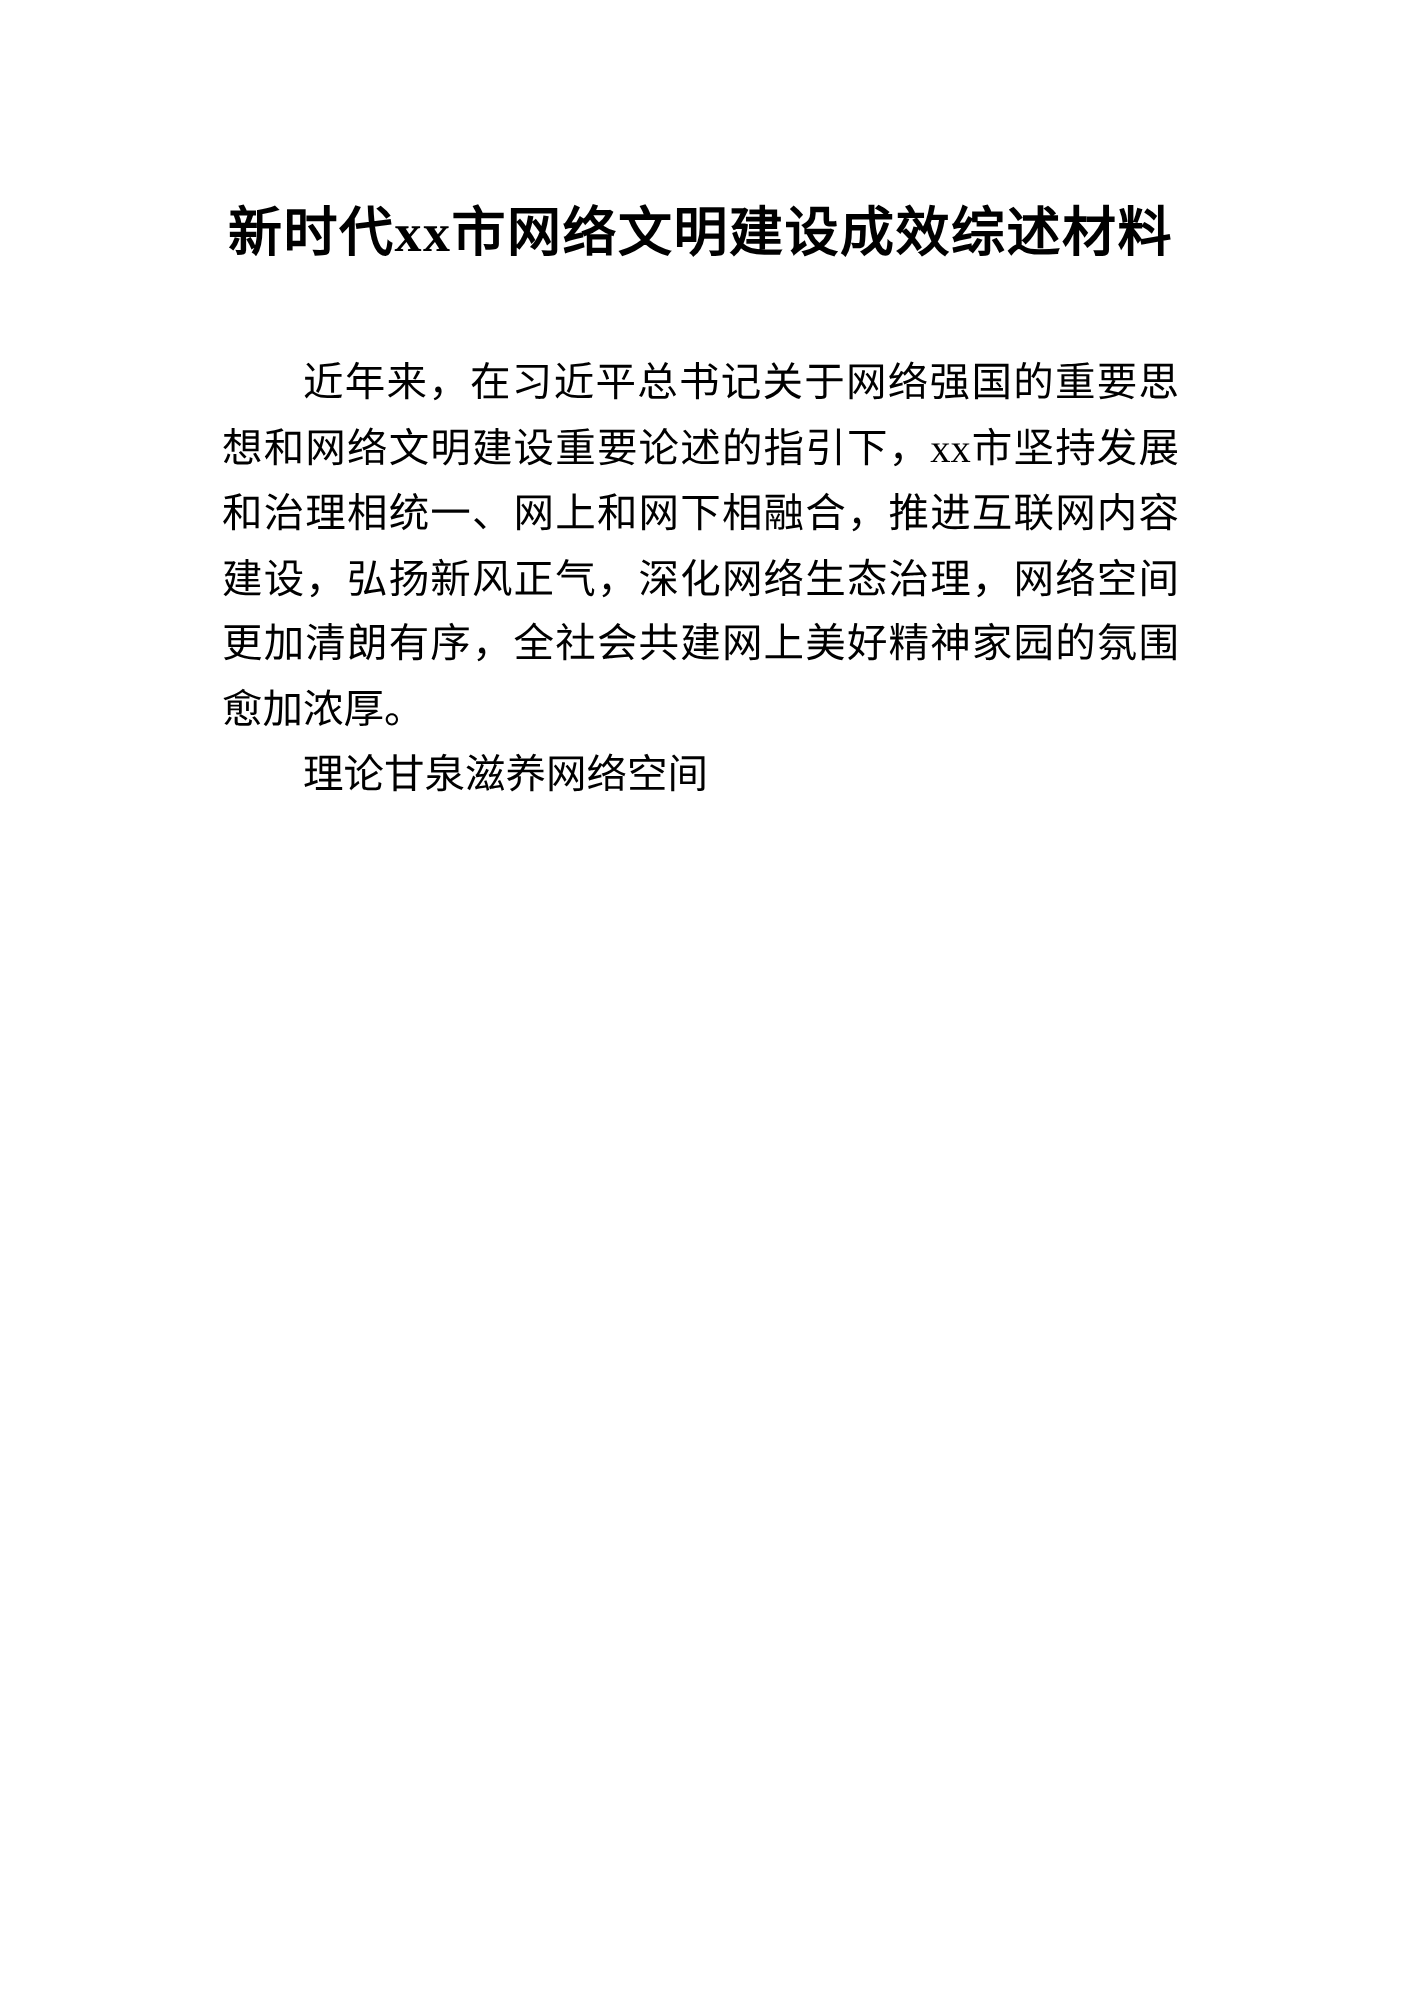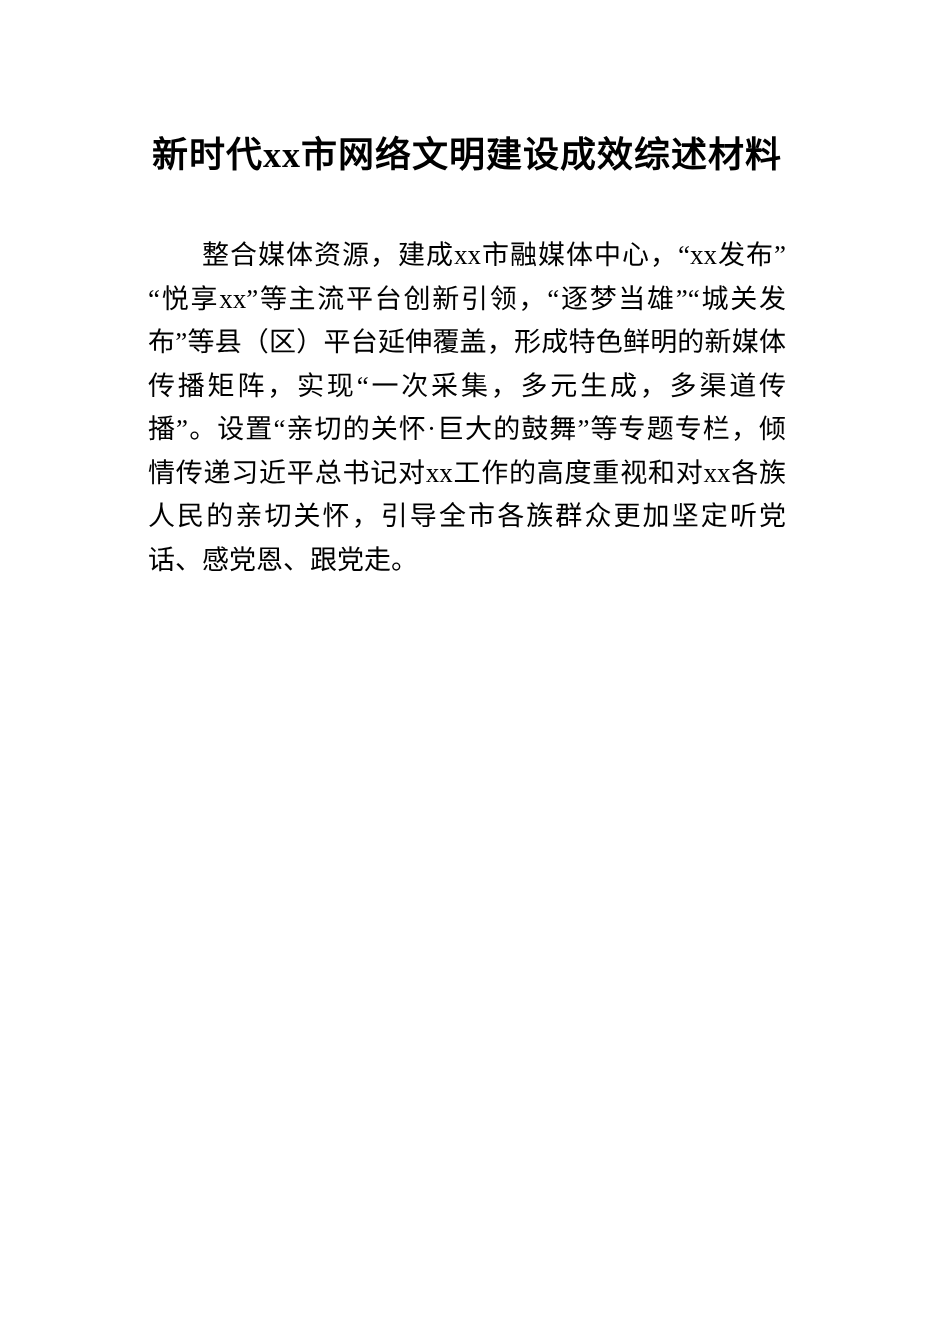--- a/index.html
+++ b/index.html
@@ -44,15 +44,16 @@
     word-break: normal;
   }
 </style>
 </head>
 <body>
 
 <div class="page">
   <h1 class="doc-title">新时代xx市网络文明建设成效综述材料</h1>
 
   <div class="doc-body">
-    <p class="para">整合媒体资源，建成xx市融媒体中心，“xx发布”“悦享xx”等主流平台创新引领，“逐梦当雄”“城关发布”等县（区）平台延伸覆盖，形成特色鲜明的新媒体传播矩阵，实现“一次采集，多元生成，多渠道传播”。设置“亲切的关怀·巨大的鼓舞”等专题专栏，倾情传递习近平总书记对xx工作的高度重视和对xx各族人民的亲切关怀，引导全市各族群众更加坚定听党话、感党恩、跟党走。</p>
+    <p class="para">近年来，在习近平总书记关于网络强国的重要思想和网络文明建设重要论述的指引下，xx市坚持发展和治理相统一、网上和网下相融合，推进互联网内容建设，弘扬新风正气，深化网络生态治理，网络空间更加清朗有序，全社会共建网上美好精神家园的氛围愈加浓厚。</p>
+    <p class="para">理论甘泉滋养网络空间</p>
   </div>
 </div>
 
 </body></html>

